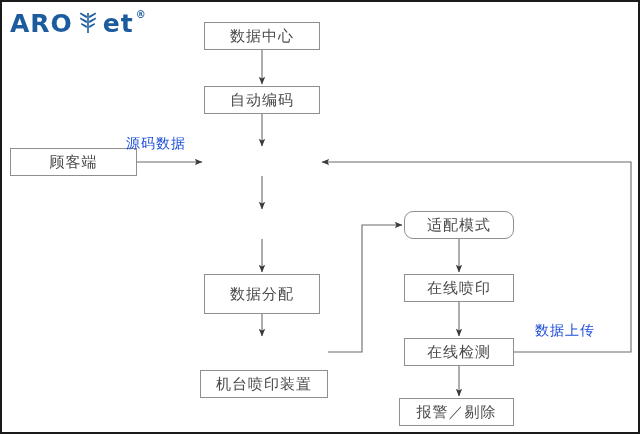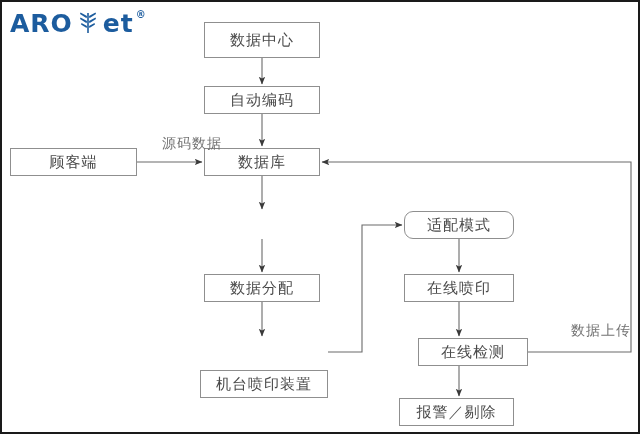--- a/index.html
+++ b/index.html
@@ -65,26 +65,25 @@
     align-items: center;
     justify-content: center;
     letter-spacing: 1px;
     white-space: nowrap;
     line-height: 1;
   }
 
   
   .edge-label {
     position: absolute;
-    color: #737373;
+    color: #1d4ed8;
     font-size: 14px;
     letter-spacing: 1px;
     white-space: nowrap;
     line-height: 1;
-    margin-left: 36px;
   }
 
   
   #wires {
     position: absolute;
     left: 0;
     top: 0;
     width: 640px;
     height: 434px;
     pointer-events: none;
@@ -139,38 +138,37 @@
       <line x1="457" y1="237" x2="457" y2="270" marker-end="url(#arrow)"></line>
 
       <line x1="457" y1="300" x2="457" y2="334" marker-end="url(#arrow)"></line>
 
       <line x1="457" y1="364" x2="457" y2="394" marker-end="url(#arrow)"></line>
 
       <path d="M512,350 L629,350 L629,160 L320,160" marker-end="url(#arrow)"></path>
     </g>
   </svg>
 
-  <div class="node" style="left:202px; top:20px;  width:116px; height:36px;">数据中心</div>
+  <div class="node" style="left:202px; top:20px;  width:116px; height:28px;">数据中心</div>
 
   <div class="node" style="left:202px; top:84px;  width:116px; height:28px;text-align:center;">自动编码</div>
 
   <div class="node" style="left:8px;   top:146px; width:127px; height:28px;">顾客端</div>
 
-  <div class="node" style="left:202px; top:146px; width:116px; height:28px;">数据库</div>
 
 
-  <div class="node" style="left:202px; top:272px; width:116px; height:28px;">数据分配</div>
+  <div class="node" style="left:202px; top:272px; width:116px; height:40px;">数据分配</div>
 
   <div class="node" style="left:198px; top:336px; width:128px; height:28px;margin-top:32px;">机台喷印装置</div>
 
   <div class="node" style="left:402px; top:209px; width:110px; height:28px;border-radius:9px;">适配模式</div>
 
   <div class="node" style="left:402px; top:272px; width:110px; height:28px;">在线喷印</div>
 
-  <div class="node" style="left:402px; top:336px; width:110px; height:28px;margin-left:14px;">在线检测</div>
+  <div class="node" style="left:402px; top:336px; width:110px; height:28px;">在线检测</div>
 
   <div class="node" style="left:397px; top:396px; width:115px; height:28px;">报警／剔除</div>
 
   <div class="edge-label" style="left:124px; top:134px;">源码数据</div>
 
   <div class="edge-label" style="left:533px; top:321px;">数据上传</div>
 
 </div>
 
 </body></html>

